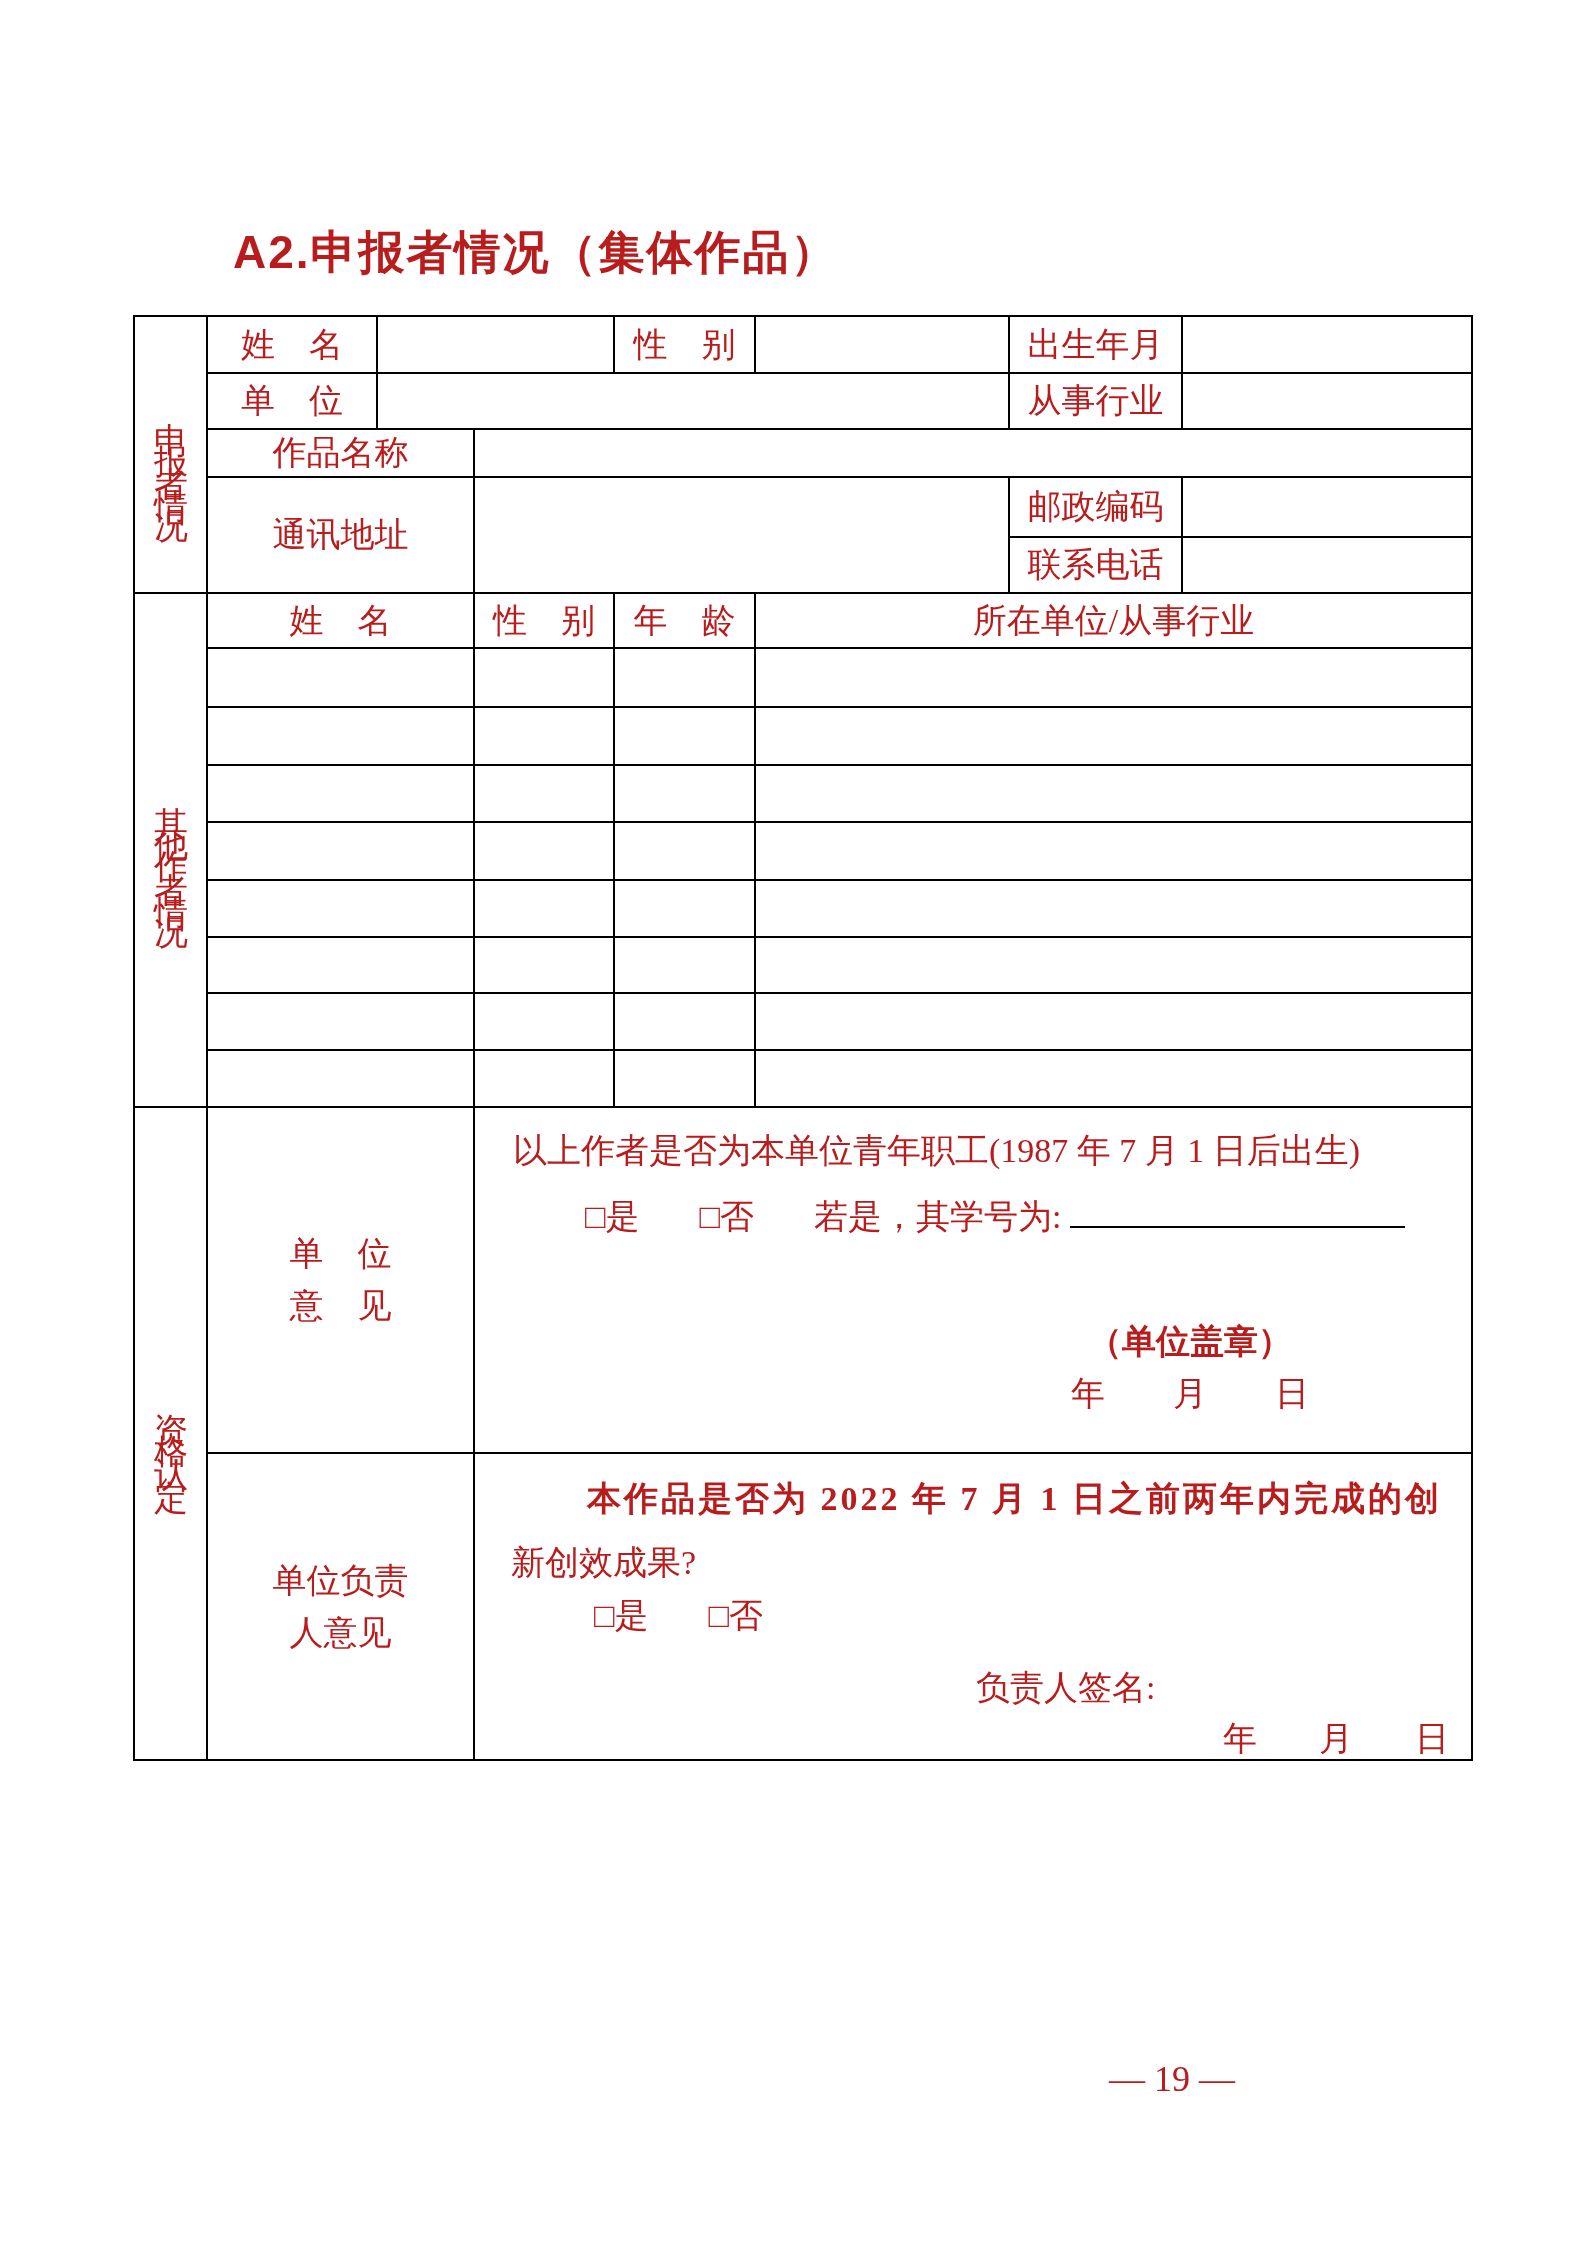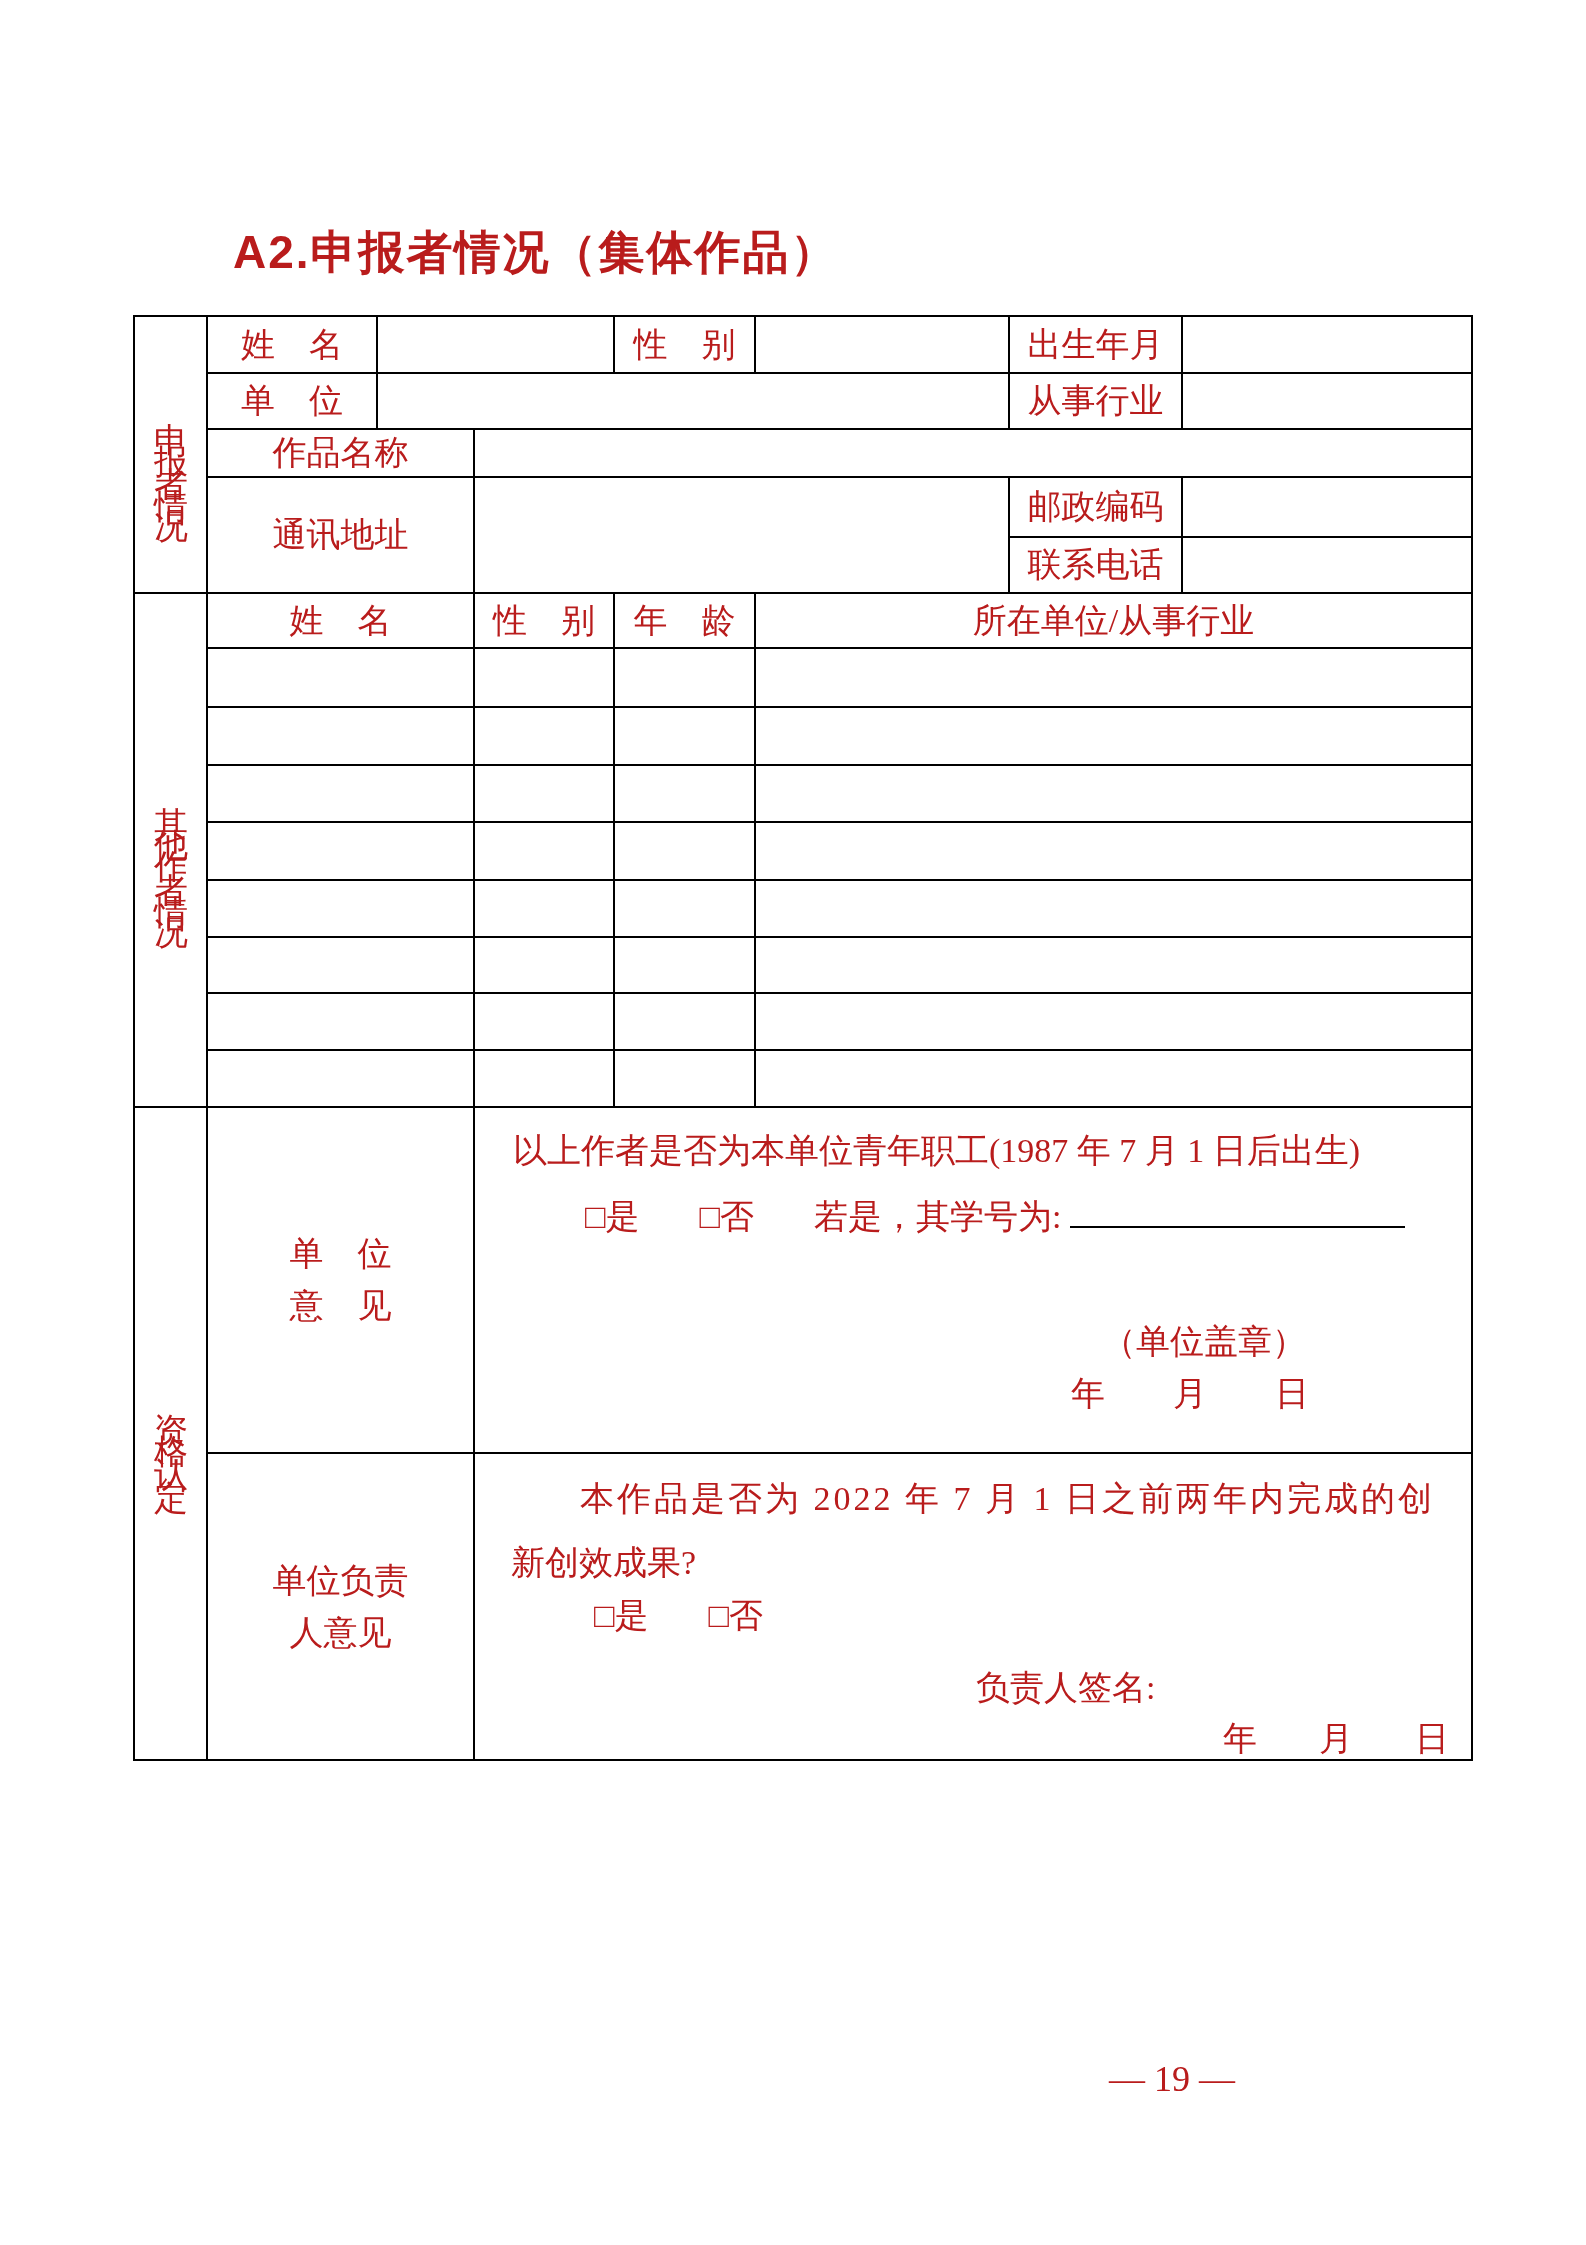--- a/index.html
+++ b/index.html
@@ -167,31 +167,31 @@
       <td colspan="2" class="section-top two-line-label">
         <div>单　位</div>
         <div>意　见</div>
       </td>
       <td colspan="5" class="section-top opinion-cell">
         <div class="abs q-line" style="left:6px; top:20px;">以上作者是否为本单位青年职工(1987 年 7 月 1 日后出生)</div>
         <div class="abs q-line" style="left:78px; top:80px;">
           <span class="cbx">□是</span><span class="cbx">□否</span><span>若是，其学号为:</span>
           <span class="blank-line"></span>
         </div>
-        <div class="abs q-line" style="right:165px; top:211px;">（单位盖章）</div>
+        <div class="abs q-line" style="right:179px; top:211px;font-weight:bold;">（单位盖章）</div>
         <div class="abs q-line" style="right:162px; top:263px;">年　　月　　日</div>
       </td>
     </tr>
     <tr style="height:307px">
       <td colspan="2" class="two-line-label">
         <div>单位负责</div>
         <div>人意见</div>
       </td>
       <td colspan="5" class="opinion-cell">
-        <div class="abs q-line wide" style="left:73px; top:22px;">本作品是否为 2022 年 7 月 1 日之前两年内完成的创</div>
+        <div class="abs q-line wide" style="left:80px; top:22px;font-weight:bold;">本作品是否为 2022 年 7 月 1 日之前两年内完成的创</div>
         <div class="abs q-line" style="left:4px; top:86px;">新创效成果?</div>
         <div class="abs q-line" style="left:87px; top:139px;">
           <span class="cbx">□是</span><span>□否</span>
         </div>
         <div class="abs q-line" style="left:469px; top:211px;">负责人签名:</div>
         <div class="abs q-line date-spread" style="right:8px; top:262px;">年　月　日</div>
       </td>
     </tr>
   </tbody>
     </table>

